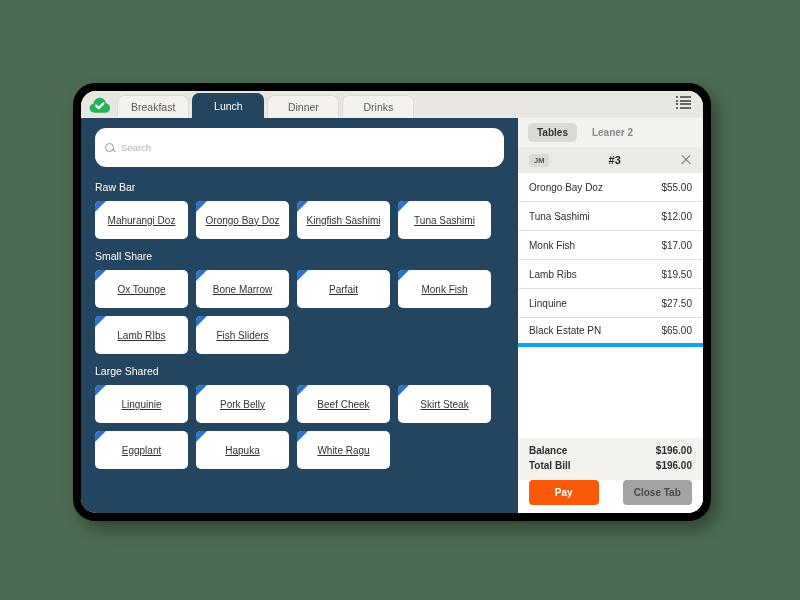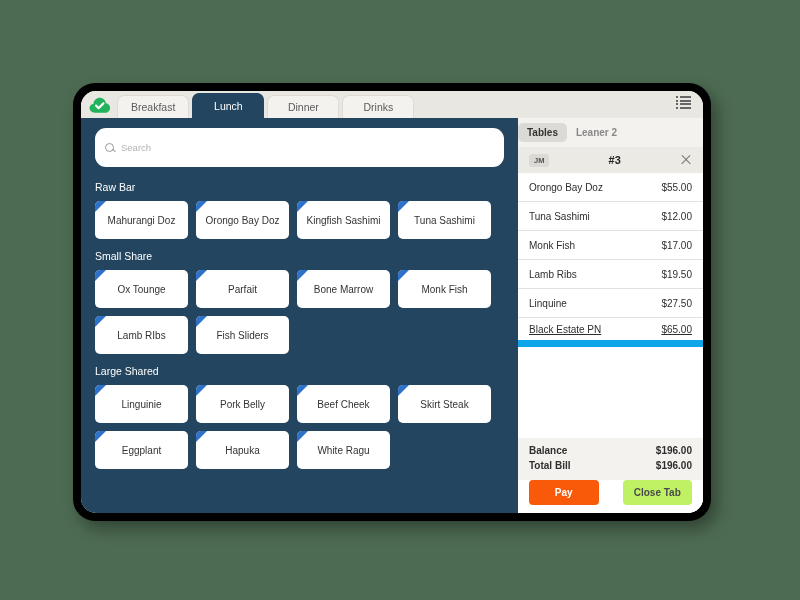--- a/index.html
+++ b/index.html
@@ -167,20 +167,21 @@
     border-radius: 5px;
     display: flex;
     align-items: center;
     justify-content: center;
     font-size: 10px;
     color: #333333;
     position: relative;
     overflow: hidden;
     text-align: center;
     padding: 0 4px;
+    text-decoration: underline;
   }
 
   .tile-corner {
     position: absolute;
     top: 0; left: 0;
     width: 0; height: 0;
     border-top: 11px solid #2d72c8;
     border-right: 11px solid transparent;
   }
 
@@ -191,20 +192,22 @@
     display: flex;
     flex-direction: column;
     min-width: 0;
   }
 
   #order-tabs {
     height: 29px;
     background: #f4f2ee;
     display: flex;
     align-items: center;
+    padding-left: 10px;
+    gap: 6px;
     flex: 0 0 auto;
   }
   .order-tab {
     font-size: 10px;
     color: #888888;
     padding: 4px 9px;
     border-radius: 5px;
     font-weight: bold;
     white-space: nowrap;
   }
@@ -259,21 +262,21 @@
   .order-row {
     height: 29px;
     display: flex;
     align-items: center;
     justify-content: space-between;
     padding: 0 11px;
     border-bottom: 1px solid #e3e1dc;
     font-size: 10px;
     color: #2e2e2e;
   }
-  .order-row:last-of-type { border-bottom: 7px solid #0ea5e9; text-decoration: underline; }
+  .order-row:last-of-type { border-bottom: 4px solid #0ea5e9; }
 
   #totals {
     background: #f4f2ee;
     padding: 7px 11px 5px 11px;
     flex: 0 0 auto;
   }
   .total-row {
     display: flex;
     justify-content: space-between;
     font-size: 10px;
@@ -293,21 +296,21 @@
     flex: 1 1 0;
     height: 25px;
     border-radius: 4px;
     display: flex;
     align-items: center;
     justify-content: center;
     font-size: 10px;
     font-weight: bold;
   }
   #pay-button   { background: #f85a0a; color: #ffffff; }
-  #close-tab-button { background: #bef264; color: #4a4a4a; }
+  #close-tab-button { background: #a3a3a3; color: #4a4a4a; }
 </style>
 </head>
 <body>
 
 <div id="device-frame">
   <div id="device-screen">
 
     <div id="top-bar">
 
       <div id="cloud-status">
@@ -383,25 +386,25 @@
 
         <div>
           <div class="section-label">Small Share</div>
           <div class="tile-grid">
             <div class="tile">
               <span class="tile-corner"></span>
               <span>Ox Tounge</span>
             </div>
             <div class="tile">
               <span class="tile-corner"></span>
+              <span>Bone Marrow</span>
+            </div>
+            <div class="tile">
+              <span class="tile-corner"></span>
               <span>Parfait</span>
-            </div>
-            <div class="tile">
-              <span class="tile-corner"></span>
-              <span>Bone Marrow</span>
             </div>
             <div class="tile">
               <span class="tile-corner"></span>
               <span>Monk Fish</span>
             </div>
             <div class="tile">
               <span class="tile-corner"></span>
               <span>Lamb RIbs</span>
             </div>
             <div class="tile">

